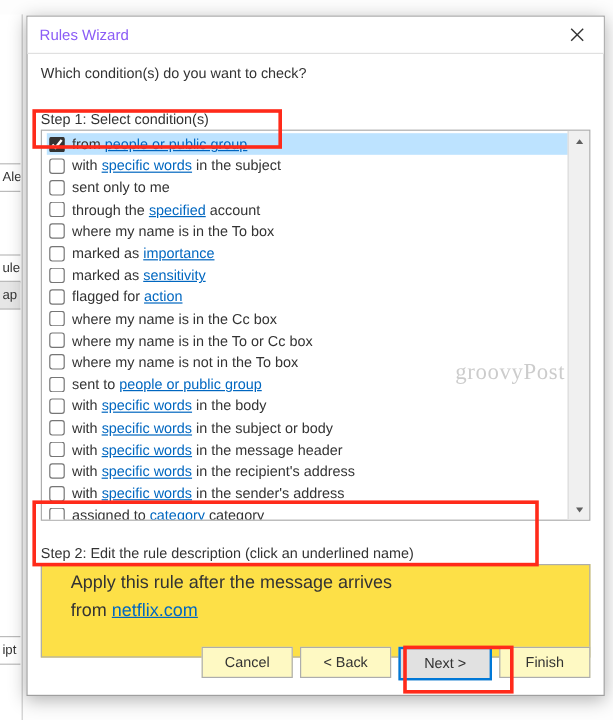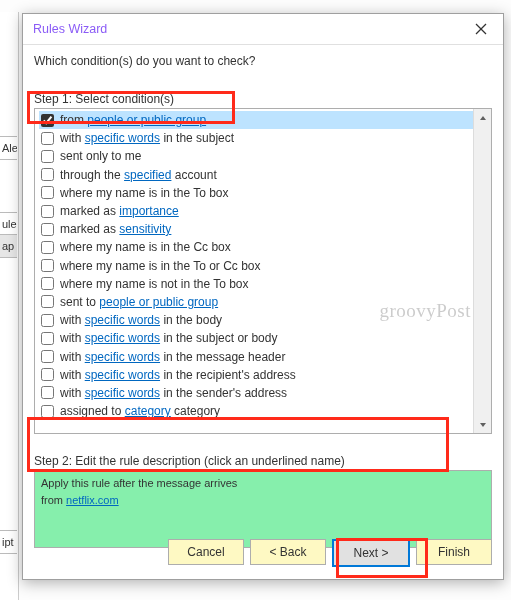--- a/index.html
+++ b/index.html
@@ -149,24 +149,24 @@
   }
   .cond-row .txt .ul {
     color: #0067c0;
     text-decoration: underline;
     cursor: pointer;
   }
 
   .desc-section { margin-top: 10px; }
   .desc-box {
     border: 1px solid #adadad;
-    background: #86efac;
+    background: #fde047;
     height: 68px;
-    padding: 4px 6px;
-    font-size: 11px;
+    padding: 4px 24px;
+    font-size: 15px;
     color: #333;
     line-height: 1.5;
   }
   .desc-box .ul {
     color: #0067c0;
     text-decoration: underline;
     cursor: pointer;
   }
 
   .btn-row {
@@ -263,20 +263,24 @@
             <input type="checkbox" style="">
             <span class="txt"><span>where my name is in the To box</span><span></span></span>
           </div>
           <div class="cond-row">
             <input type="checkbox" style="">
             <span class="txt"><span>marked as </span><span class="ul">importance</span><span></span></span>
           </div>
           <div class="cond-row">
             <input type="checkbox" style="">
             <span class="txt"><span>marked as </span><span class="ul">sensitivity</span><span></span></span>
+          </div>
+          <div class="cond-row">
+            <input type="checkbox" style="">
+            <span class="txt"><span>flagged for </span><span class="ul">action</span><span></span></span>
           </div>
           <div class="cond-row">
             <input type="checkbox" style="">
             <span class="txt"><span>where my name is in the Cc box</span><span></span></span>
           </div>
           <div class="cond-row">
             <input type="checkbox" style="">
             <span class="txt"><span>where my name is in the To or Cc box</span><span></span></span>
           </div>
           <div class="cond-row">

